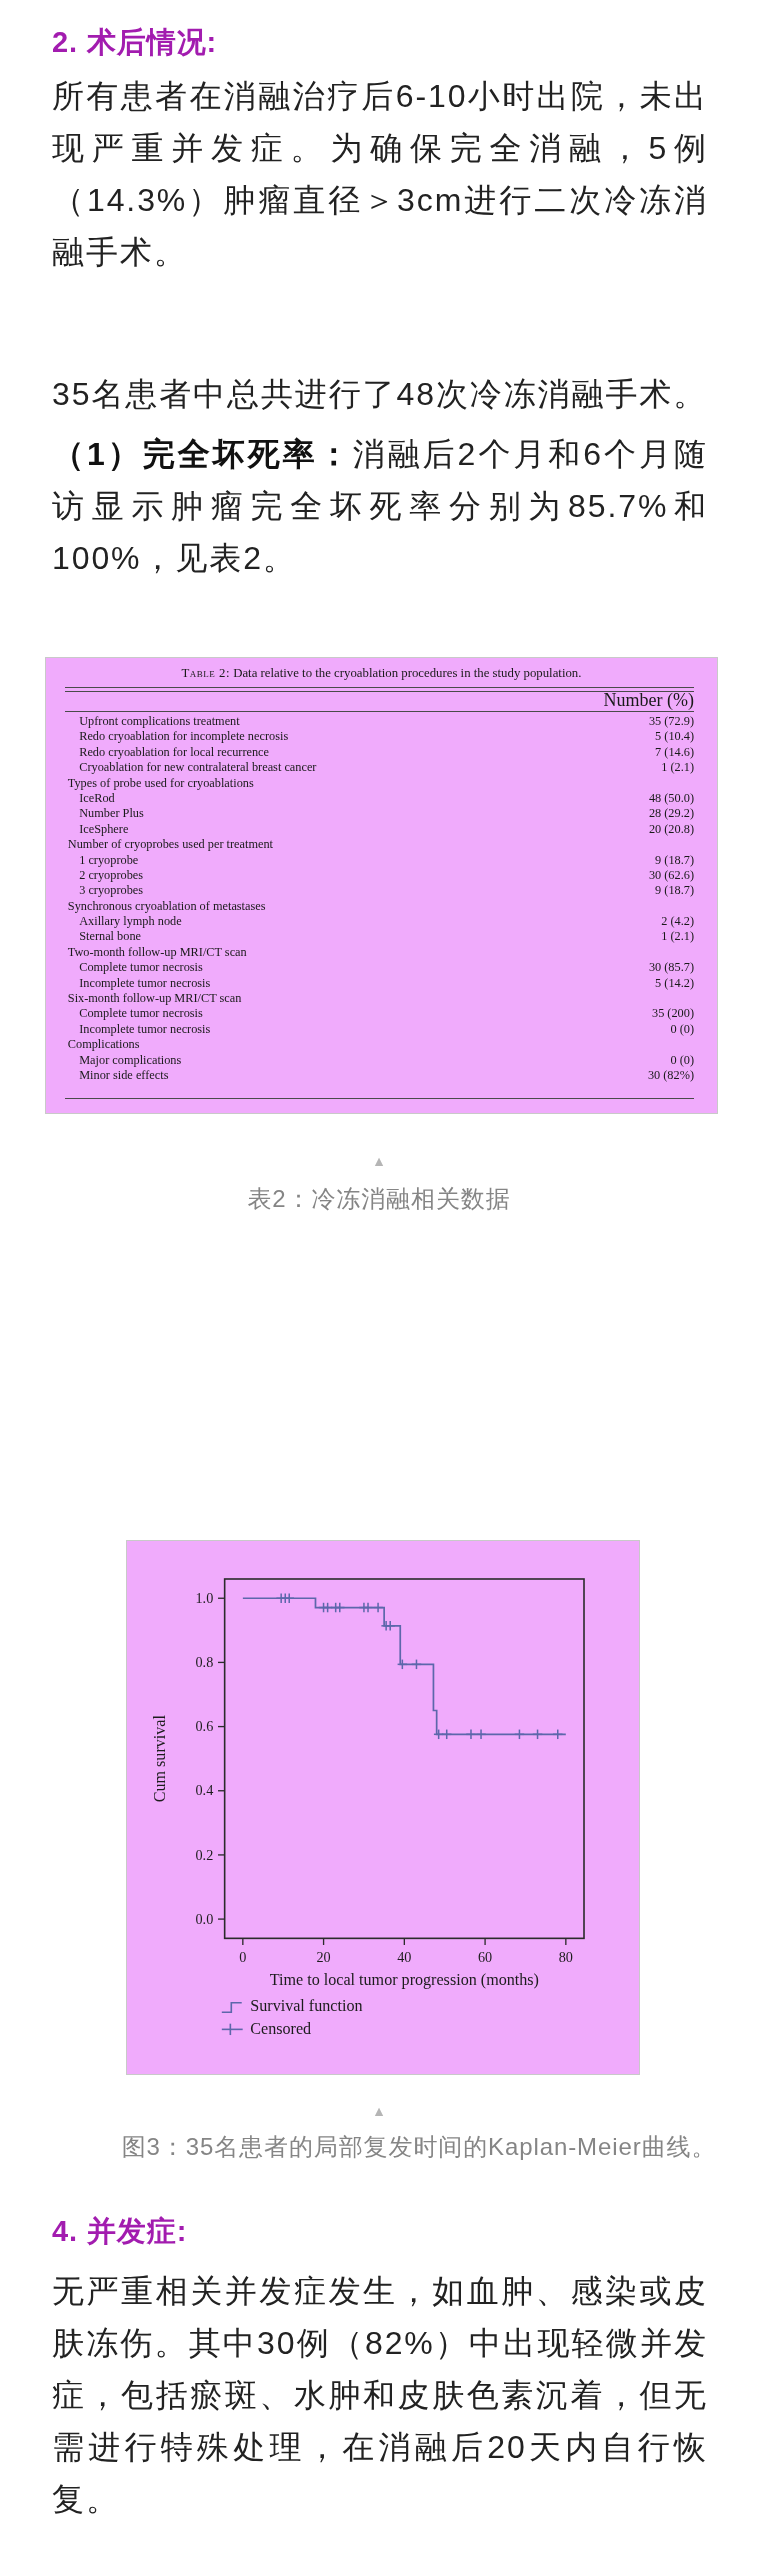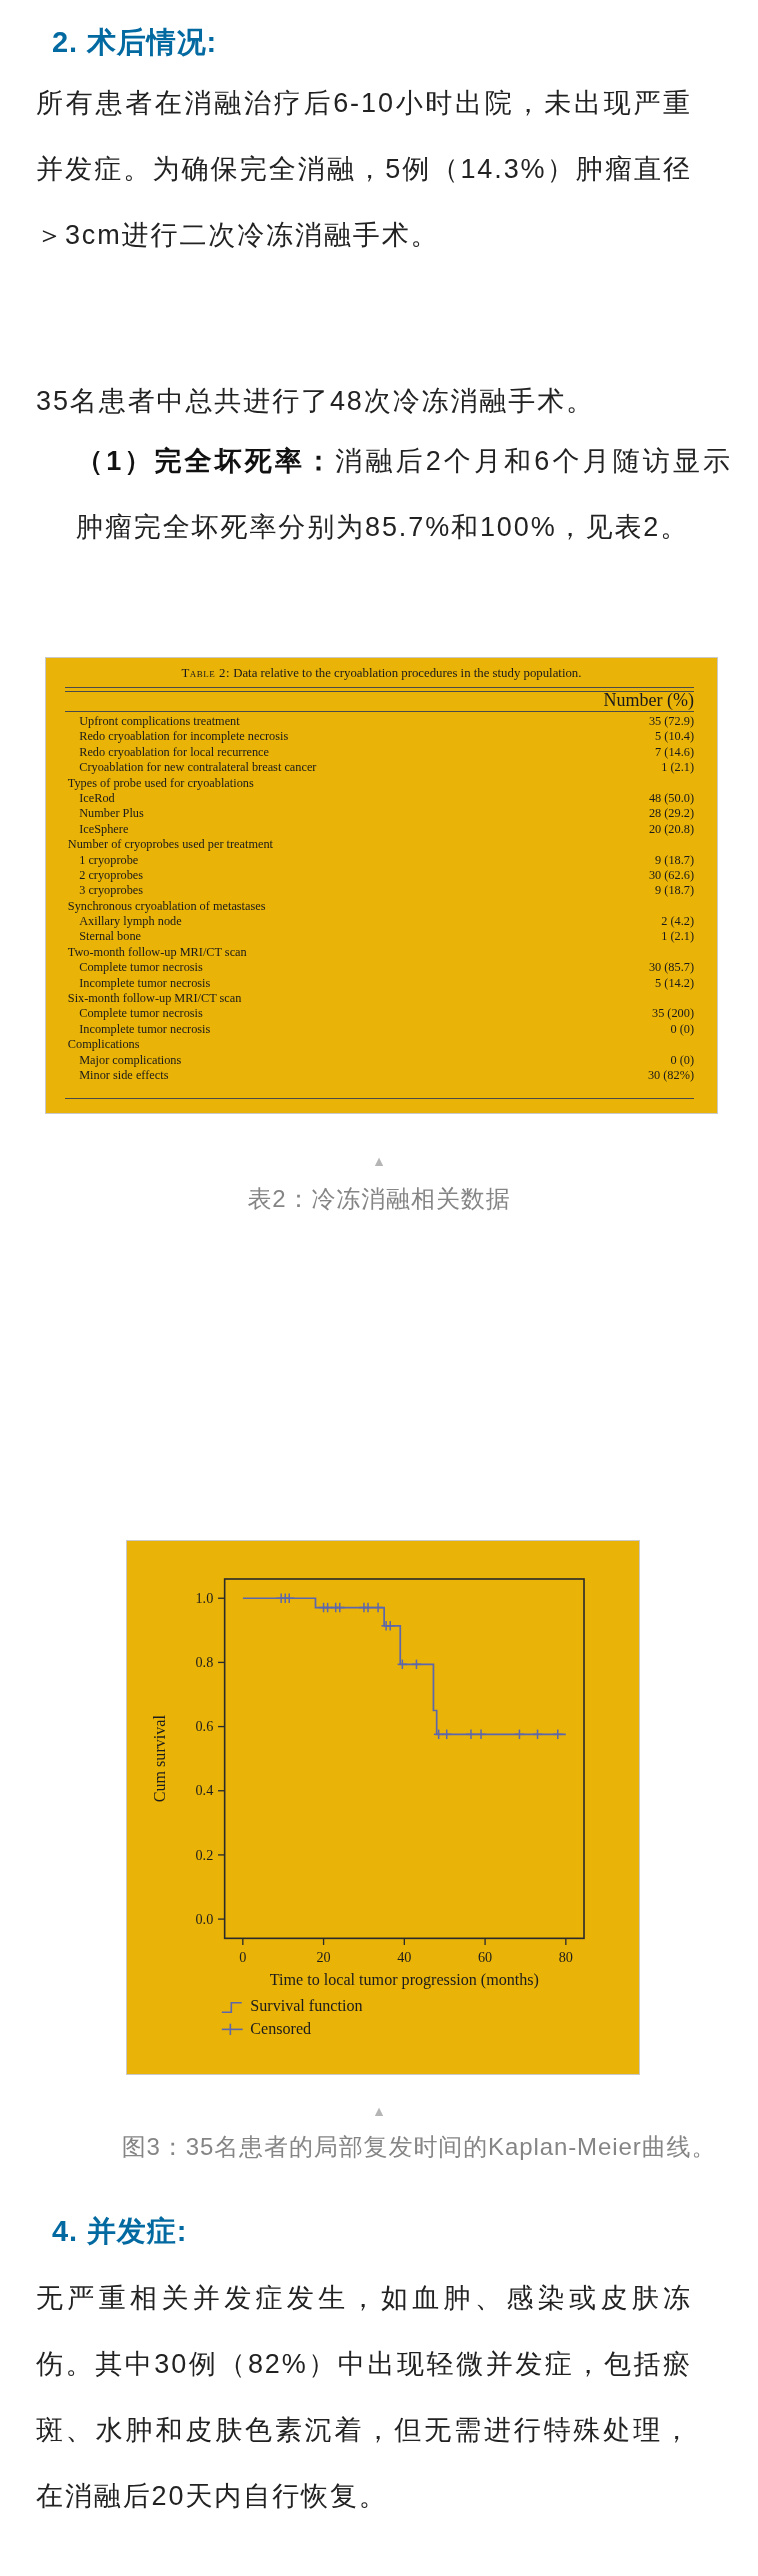--- a/index.html
+++ b/index.html
@@ -1,25 +1,25 @@
 <!DOCTYPE html>
 <html style="font-size:15px"><head>
 <meta charset="utf-8">
 <style>
   html,body{margin:0;padding:0;background:#ffffff;}
   #page{position:relative;width:758px;height:2576px;background:#ffffff;overflow:hidden;
         font-family:"Liberation Sans",sans-serif;color:#1f1f1f;}
   .abs{position:absolute;}
-  .gold-heading{left:52px;width:663px;font-size:29px;font-weight:700;color:#0369a1;
+  .gold-heading{left:52px;width:663px;font-size:29px;font-weight:700;color:#a21caf;
                 letter-spacing:0.9px;line-height:38px;}
-  .body-par{left:36px;width:656px;font-size:27px;font-weight:500;color:#222222;
-            line-height:66px;text-align:justify;letter-spacing:1.9px;}
+  .body-par{left:52px;width:656px;font-size:32px;font-weight:500;color:#222222;
+            line-height:52px;text-align:justify;letter-spacing:1.9px;}
   .body-par strong{font-weight:800;color:#111111;}
   
-  .panel{background:#eab308;border:0.9px solid #c9c9c9;}
+  .panel{background:#f0abfc;border:0.9px solid #c9c9c9;}
   #table2-panel{left:45px;top:657px;width:671px;height:455px;
                 font-family:"Liberation Serif",serif;color:#1a1a1a;}
   .t2-title{position:absolute;top:7.6px;left:0;width:100%;text-align:center;font-size:12.8px;}
   .t2-title .sc{font-variant:small-caps;letter-spacing:0.5px;}
   .t2-doublerule{position:absolute;top:29px;left:19px;right:23px;height:2.8px;
                  border-top:0.9px solid #4a4a4a;border-bottom:0.9px solid #4a4a4a;}
   .t2-header{position:absolute;top:35px;left:19px;right:23px;height:15px;
              font-size:18px;text-align:right;line-height:15px;}
   .t2-rule{position:absolute;top:53px;left:19px;right:23px;border-top:0.9px solid #4a4a4a;}
   .t2-rows{position:absolute;top:56px;left:19px;right:23px;}
@@ -43,21 +43,21 @@
 
 <div id="page">
 
   <div class="abs gold-heading" style="top:23px;">2. 术后情况:</div>
 
   <div class="abs body-par" style="top:70px;">所有患者在消融治疗后6-10小时出院，未出现严重并发症。为确保完全消融，5例（14.3%）肿瘤直径＞3cm进行二次冷冻消融手术。</div>
 
 
   <div class="abs body-par" style="top:368px;">35名患者中总共进行了48次冷冻消融手术。</div>
 
-  <div class="abs body-par" style="top:428px;margin-left:40px;">
+  <div class="abs body-par" style="top:428px;">
     <strong>（1）完全坏死率：</strong><span>消融后2个月和6个月随访显示肿瘤完全坏死率分别为85.7%和100%，见表2。</span>
   </div>
 
   <div id="table2-panel" class="abs panel">
     <div class="t2-title">
       <span class="sc">Table 2:</span><span> Data relative to the cryoablation procedures in the study population.</span>
     </div>
     <div class="t2-doublerule"></div>
     <div class="t2-header">Number (%)</div>
     <div class="t2-rule"></div>

